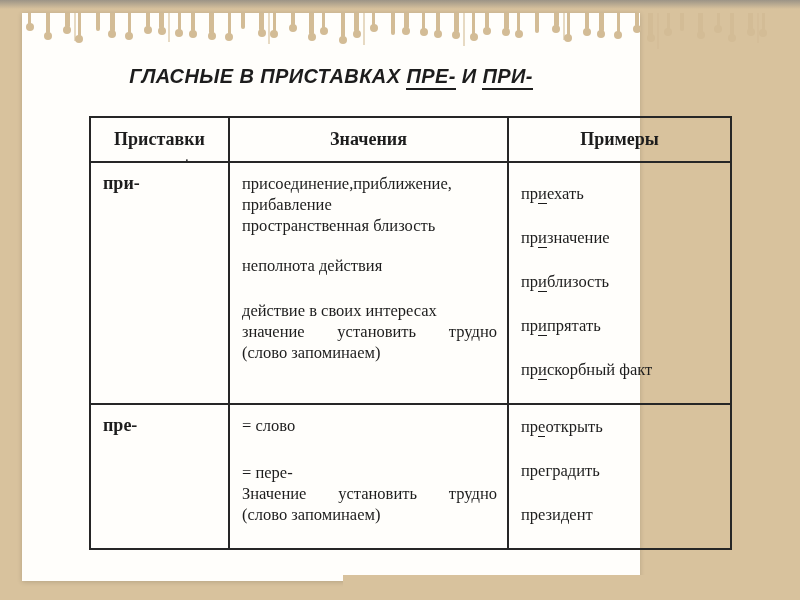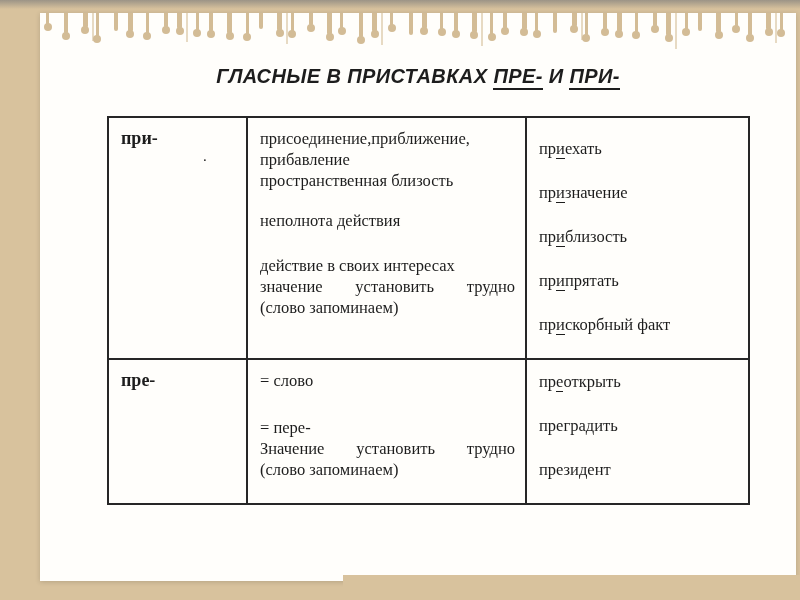--- a/index.html
+++ b/index.html
@@ -12,21 +12,21 @@
   }
   *{margin:0;padding:0;box-sizing:border-box}
   html,body{width:800px;height:600px;overflow:hidden}
   body{background:var(--background);font-family:"Liberation Serif",serif;color:var(--text);position:relative}
 
   .stage{position:absolute;inset:0}
 
   .top-strip{position:absolute;left:0;top:0;width:800px;height:9px;
     background:linear-gradient(var(--top-edge),rgba(156,148,134,0));}
 
-  .paper{position:absolute;left:40px;top:13px;width:756px;height:568px;
+  .paper{position:absolute;left:22px;top:13px;width:618px;height:568px;
     background:var(--paper);box-shadow:0 1px 5px rgba(0,0,0,.16)}
 
   .bottom-step{position:absolute;left:343px;top:575px;width:457px;height:12px;
     background:var(--background)}
 
   
   .fringe{position:absolute;left:0;top:0;width:100%;height:46px;pointer-events:none}
   .stem{position:absolute;top:0;background:var(--fringe);border-radius:0 0 2px 2px}
   .ball{position:absolute;width:8px;height:8px;border-radius:50%;background:var(--fringe)}
   .thread{position:absolute;top:0;width:2px;background:var(--fringe);opacity:.55}
@@ -170,20 +170,25 @@
 
     <h1 class="title"><span>ГЛАСНЫЕ В ПРИСТАВКАХ </span><span class="u">ПРЕ-</span><span> И </span><span class="u">ПРИ-</span></h1>
 
     <table class="ptable">
       <colgroup>
         <col style="width:139px">
         <col style="width:279px">
         <col style="width:223px">
       </colgroup>
       <tbody>
+          <tr>
+        <th>Приставки</th>
+        <th>Значения</th>
+        <th>Примеры</th>
+      </tr>
 
       <tr class="r1">
         <td class="cell-prefix">
           <span>при-</span>
         </td>
         <td>
           <div class="m first">присоединение,приближение,</div>
           <div class="m">прибавление</div>
           <div class="m">пространственная близость</div>
           <div class="m gap19">неполнота действия</div>

